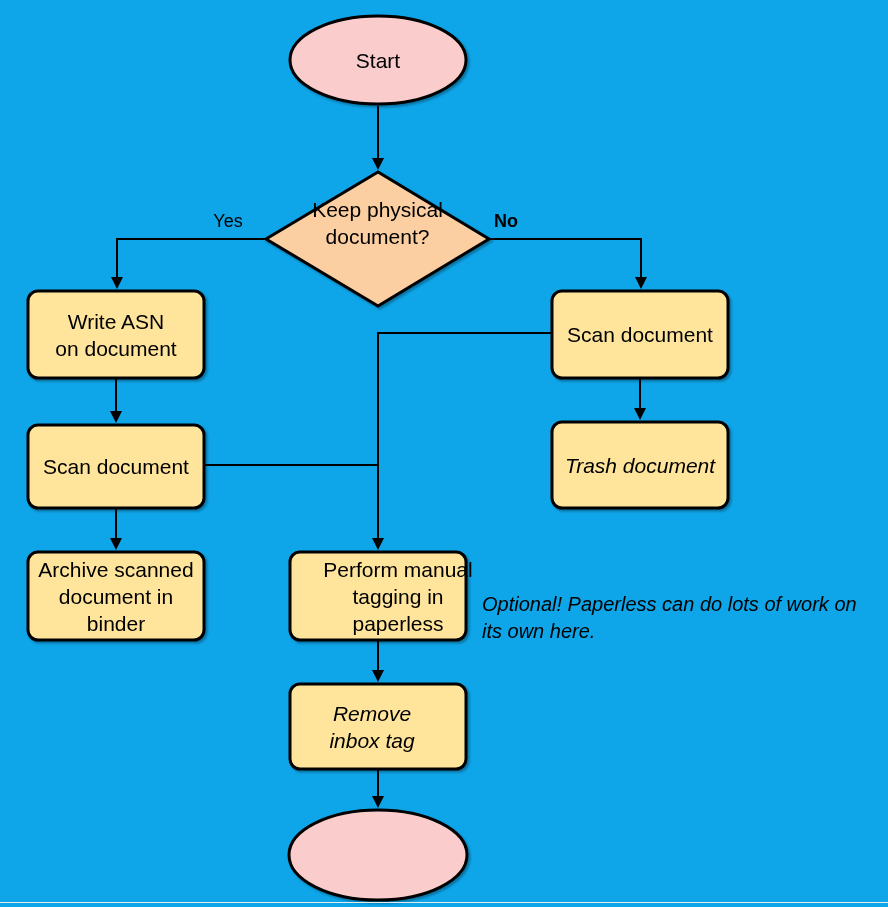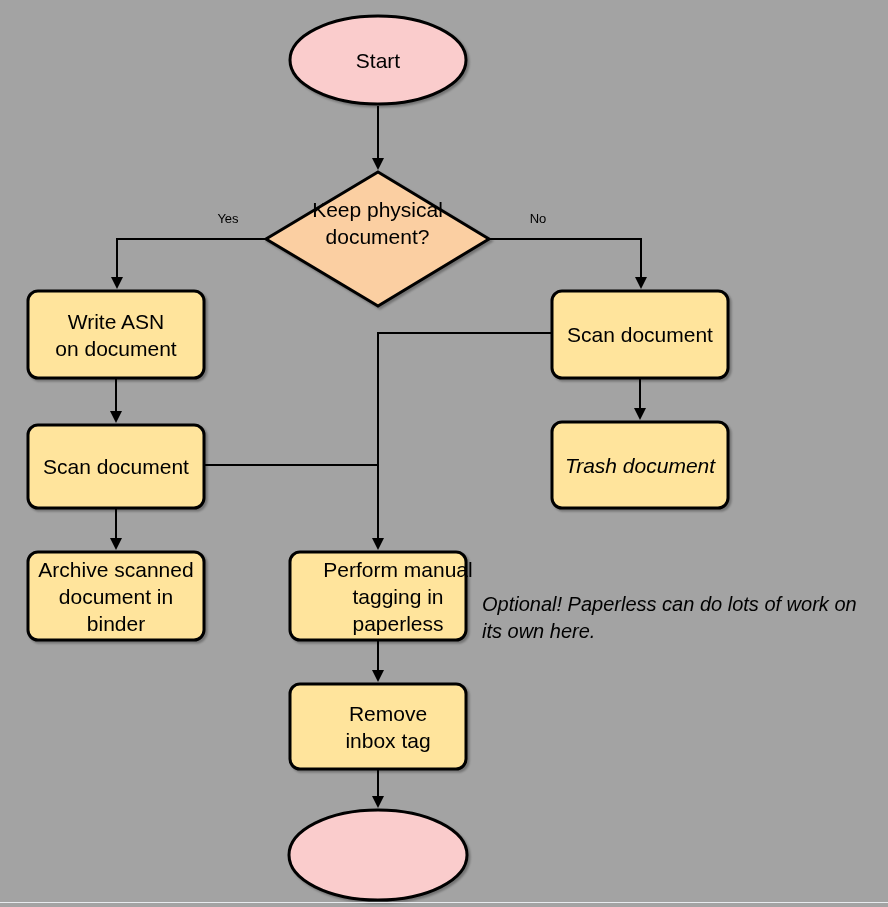--- a/index.html
+++ b/index.html
@@ -5,21 +5,21 @@
   html, body {
     margin: 0;
     padding: 0;
     background: #ffffff;
     font-family: "Liberation Sans", sans-serif;
   }
   .canvas {
     position: relative;
     width: 888px;
     height: 907px;
-    background: #a3a3a3;
+    background: #0ea5e9;
     overflow: hidden;
   }
   svg.diagram {
     position: absolute;
     left: 0;
     top: 0;
     width: 888px;
     height: 907px;
   }
   .shape {
@@ -44,21 +44,21 @@
     justify-content: center;
     text-align: center;
     font-size: 21px;
     line-height: 27px;
     color: #000000;
     white-space: pre-line;
     pointer-events: none;
   }
   .edge-label {
     position: absolute;
-    font-size: 13px;
+    font-size: 18px;
     color: #000000;
     text-align: center;
   }
   .note {
     position: absolute;
     left: 482px;
     top: 591px;
     width: 420px;
     font-size: 20px;
     font-style: italic;
@@ -120,24 +120,24 @@
 on document</div>
   <div class="label" style="left:28px;  top:425px; width:176px; height:83px;">Scan document</div>
   <div class="label" style="left:28px;  top:552px; width:176px; height:88px;text-align:center;">Archive scanned
 document in
 binder</div>
   <div class="label" style="left:552px; top:291px; width:176px; height:87px;">Scan document</div>
   <div class="label" style="left:552px; top:422px; width:176px; height:86px;font-style:italic;">Trash document</div>
   <div class="label" style="left:290px; top:552px; width:176px; height:88px;padding-left:20px;">Perform manual
 tagging in
 paperless</div>
-  <div class="label" style="left:306px; top:684px; width:164px; height:85px;">Remove
+  <div class="label" style="left:290px; top:684px; width:164px; height:85px;font-style:italic;">Remove
 inbox tag</div>
 
   <div class="edge-label" style="left:198px; top:211px; width:60px;">Yes</div>
-  <div class="edge-label" style="left:508px; top:211px; width:60px;">No</div>
+  <div class="edge-label" style="left:476px; top:211px; width:60px;font-weight:bold;">No</div>
 
   <div class="note">Optional! Paperless can do lots of work on
 its own here.</div>
 
   <div class="bottom-divider"></div>
 
 </div>
 
 </body></html>

